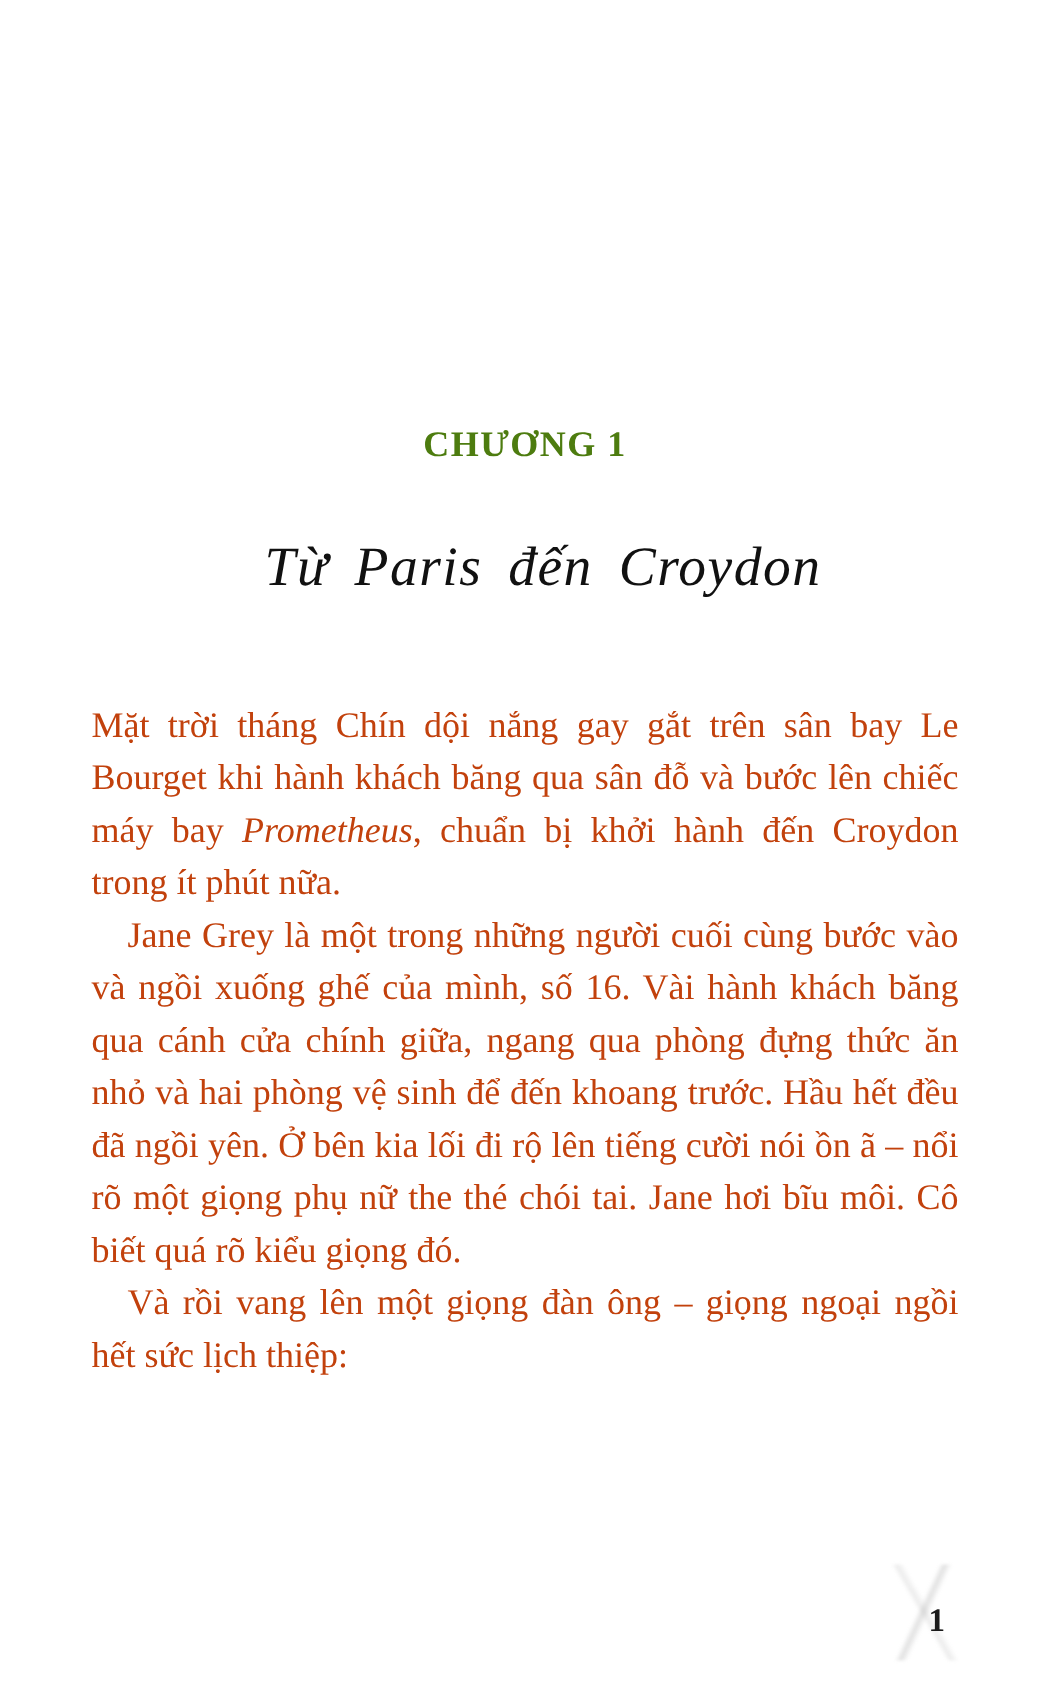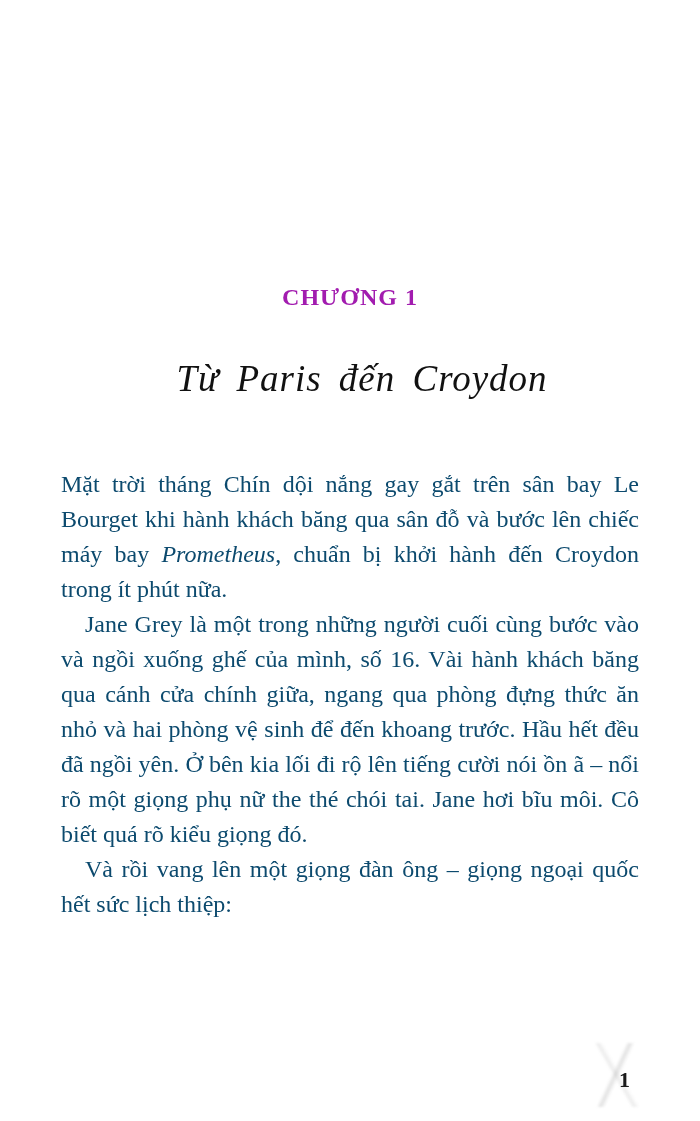--- a/index.html
+++ b/index.html
@@ -17,41 +17,41 @@
     color: #111111;
   }
   .chapter-label {
     margin: 0;
     padding-top: 284px;
     text-align: center;
     font-size: 24px;
     font-weight: bold;
     letter-spacing: 1px;
     line-height: 1.1;
-    color: #a21caf;
+    color: #4d7c0f;
   }
   .chapter-title {
     margin: 46px 0 0 0;
     text-align: center;
     font-style: italic;
     font-weight: normal;
     font-size: 37px;
     line-height: 1.25;
     word-spacing: 7px;
     letter-spacing: 1px;
     color: #111111;
     padding-left: 24px;
   }
   .body-text {
     margin: 64px auto 15px auto;
     width: 578px;
     font-size: 24px;
     line-height: 35px;
     text-align: justify;
-    color: #0c4a6e;
+    color: #c2410c;
   }
   .body-text p {
     margin: 0;
     padding: 0;
     text-indent: 24px;
   }
   .body-text p.no-indent {
     text-indent: 0;
   }
   .body-text em {
@@ -89,21 +89,21 @@
 
   <h1 class="chapter-title">Từ Paris đến Croydon</h1>
 
   <div class="body-text">
 
     <p class="no-indent"><span>Mặt trời tháng Chín dội nắng gay gắt trên sân bay Le Bourget khi hành khách băng qua sân đỗ và bước lên chiếc máy bay </span><em>Prometheus</em><span>, chuẩn bị khởi hành đến Croydon trong ít phút nữa.</span></p>
 
     <p>Jane Grey là một trong những người cuối cùng bước vào và ngồi xuống ghế của mình, số 16. Vài hành khách băng qua cánh cửa chính giữa, ngang qua phòng đựng thức ăn nhỏ và hai phòng vệ sinh để đến khoang trước. Hầu hết đều đã ngồi yên. Ở bên kia lối đi rộ lên tiếng cười nói ồn ã – nổi rõ một giọng phụ nữ the thé chói tai. Jane hơi bĩu môi. Cô biết quá rõ kiểu giọng đó.</p>
 
 
-    <p>Và rồi vang lên một giọng đàn ông – giọng ngoại quốc hết sức lịch thiệp:</p>
+    <p>Và rồi vang lên một giọng đàn ông – giọng ngoại ngồi hết sức lịch thiệp:</p>
 
   </div>
 
   <div class="scan-artifact"></div>
 
   <div class="page-number">1</div>
 
 </div>
 
 </body></html>

